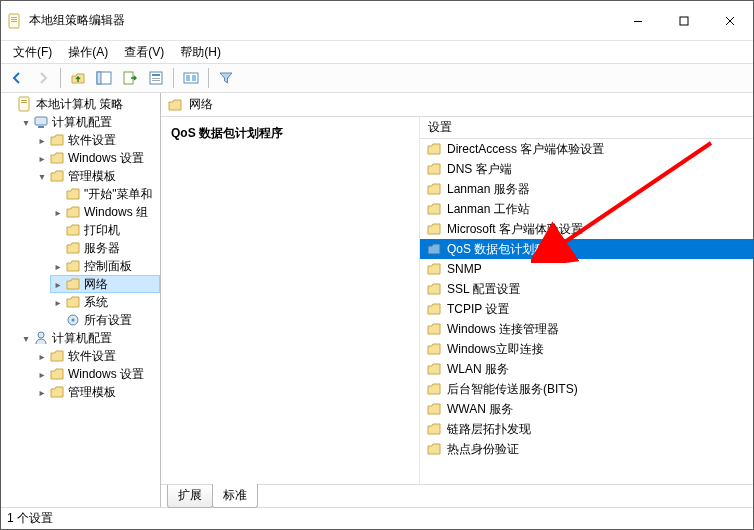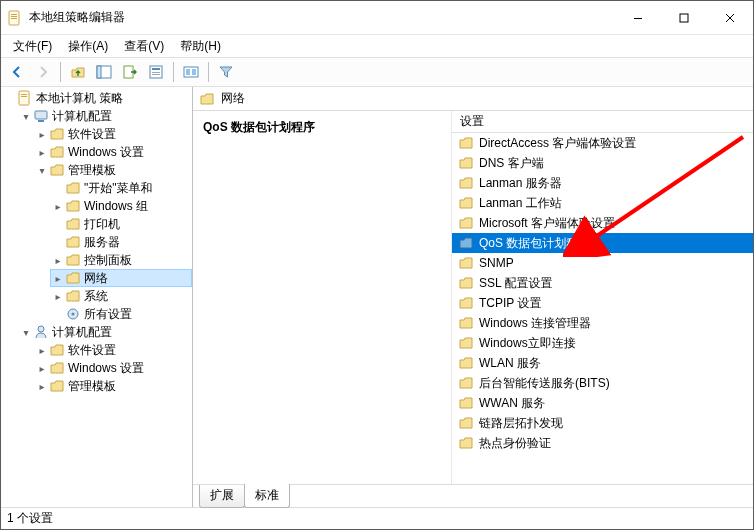--- a/index.html
+++ b/index.html
@@ -15,21 +15,21 @@
     width: 754px;
     height: 530px;
     border: 1px solid #5a5a5a;
     display: flex;
     flex-direction: column;
     position: relative;
     background: #fff;
   }
   
   .titlebar {
-    height: 34px;
+    height: 40px;
     display: flex;
     align-items: center;
     background: #fff;
     border-bottom: 1px solid #e5e5e5;
   }
   .titlebar .app-icon {
     width: 16px; height: 16px;
     margin: 0 6px;
   }
   .titlebar .title { flex: 1; font-size: 12px; }
@@ -68,21 +68,21 @@
   }
   .tb-btn.disabled { opacity: 0.4; }
   .tb-sep { width: 1px; height: 20px; background: #c0c0c0; margin: 0 3px; }
   
   .body {
     flex: 1;
     display: flex;
     min-height: 0;
   }
   .tree-pane {
-    width: 192px;
+    width: 160px;
     border-right: 1px solid #c0c0c0;
     overflow-y: auto;
     overflow-x: auto;
     padding: 2px 0;
     position: relative;
   }
   .tree-pane::-webkit-scrollbar { height: 17px; width: 17px; }
   .tree-pane::-webkit-scrollbar-thumb { background:#c2c2c2; }
   .tree-pane::-webkit-scrollbar-track { background:#f0f0f0; }
   .tree-pane::-webkit-scrollbar-button { background:#f0f0f0; width:17px; height:17px; }

